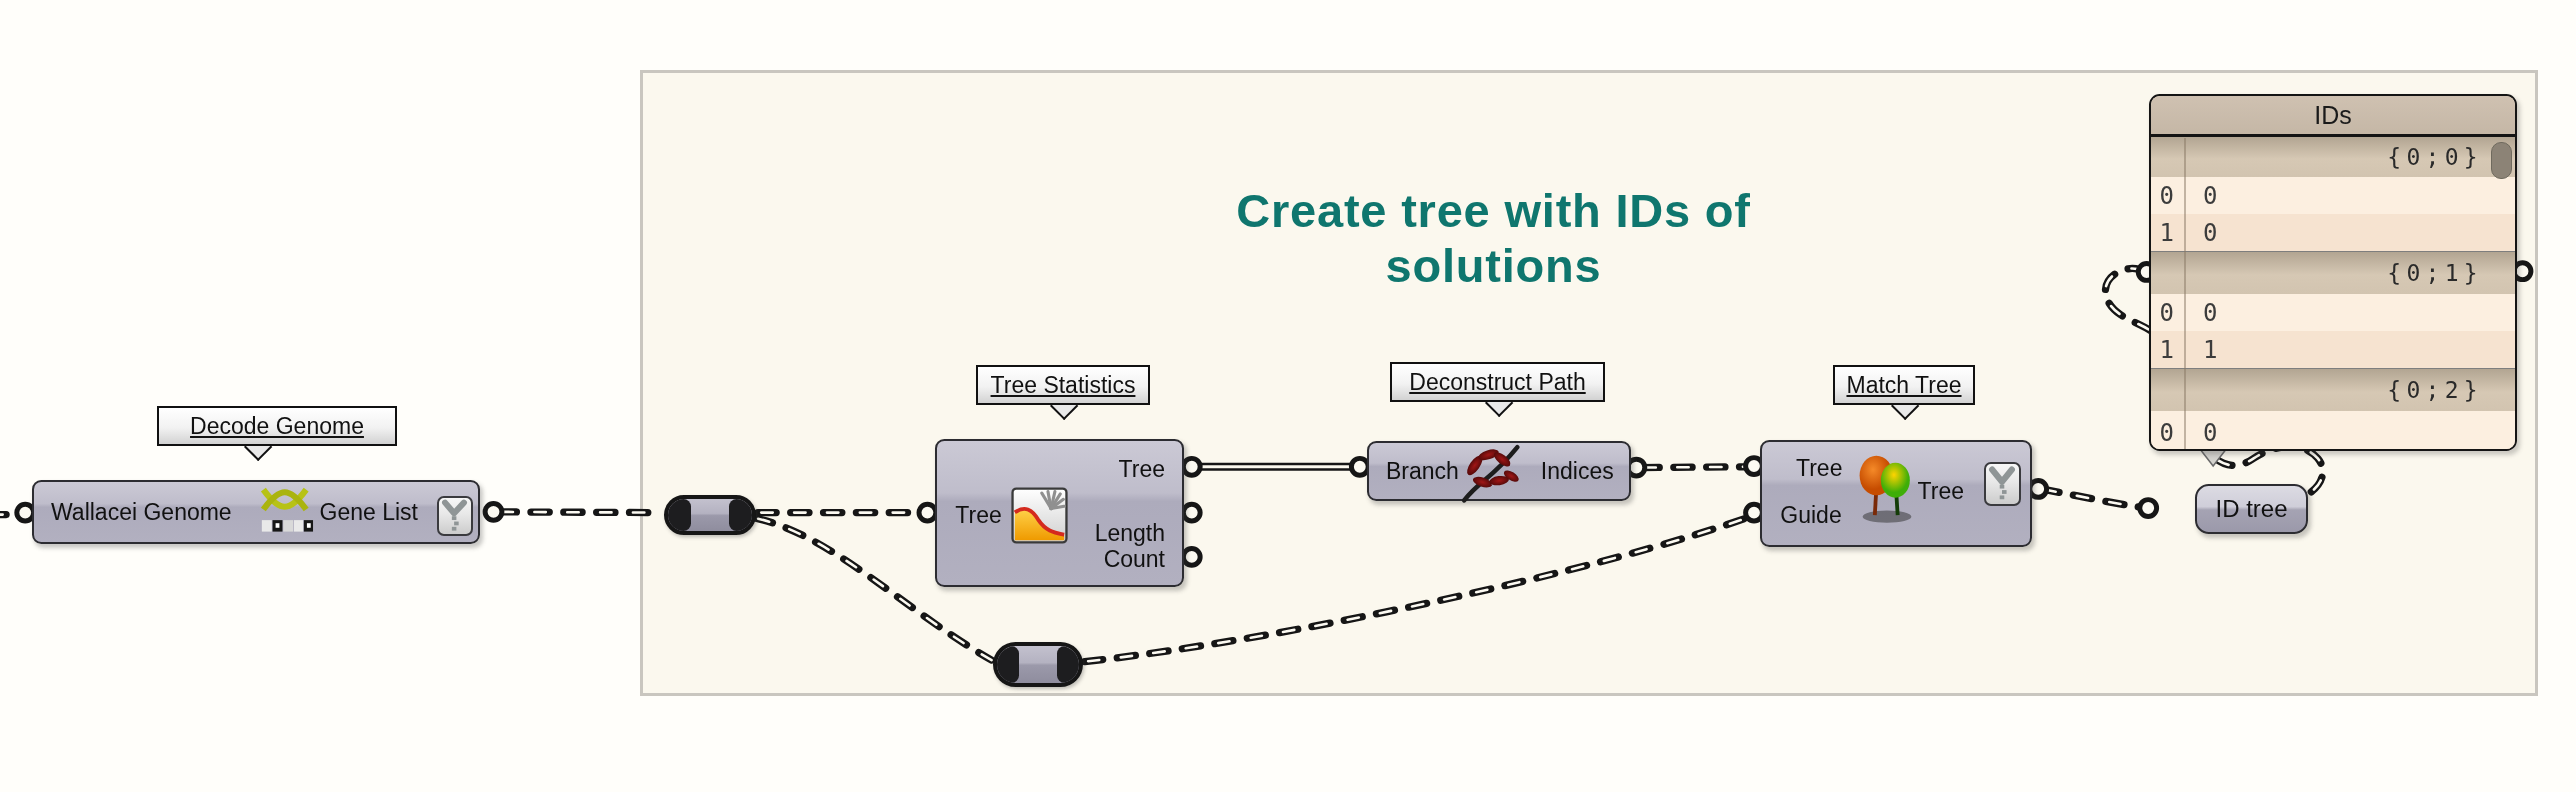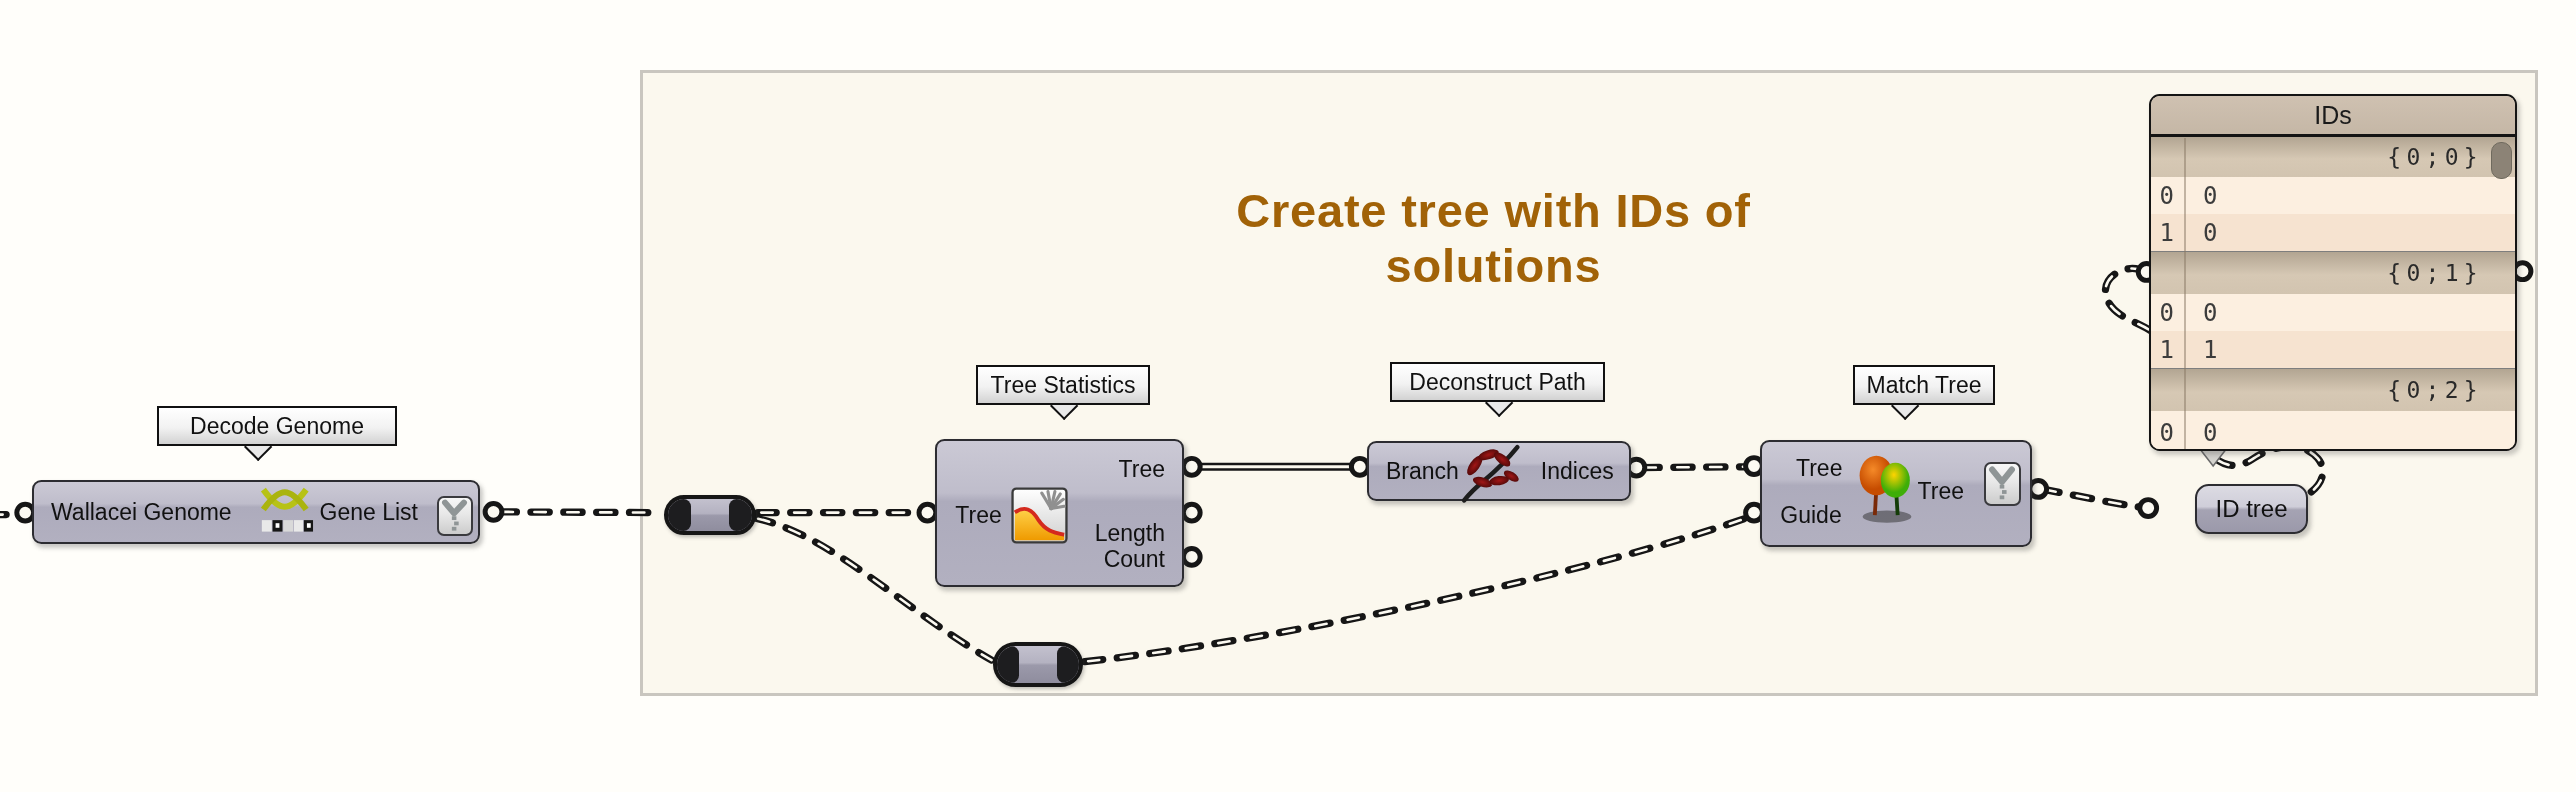--- a/index.html
+++ b/index.html
@@ -2,42 +2,42 @@
 <html style="font-size:12.2px"><head>
 <meta charset="utf-8">
 <style>
   html,body{margin:0;padding:0;background:#fffef9;}
   #canvas{position:relative;width:2576px;height:793px;background:#fffefa;overflow:hidden;
           font-family:"Liberation Sans",sans-serif;}
   
   .group{position:absolute;left:640px;top:70px;width:1898px;height:626px;
          background:#fbf8ee;border:3.1px solid #c9c6bf;box-sizing:border-box;}
   .group-title{position:absolute;left:1146px;top:183px;width:695px;text-align:center;
-         font-size:47px;font-weight:bold;color:#a16207;letter-spacing:0.8px;}
+         font-size:47px;font-weight:bold;color:#0f766e;letter-spacing:0.8px;}
   
   svg.wires{position:absolute;left:0;top:0;z-index:2;}
   .wo{fill:none;stroke:#161616;stroke-width:9.5;stroke-dasharray:24 19;stroke-linecap:round;}
   .wi{fill:none;stroke:#fcfaf2;stroke-width:3.4;stroke-dasharray:15 28;stroke-dashoffset:-4.5;stroke-linecap:round;}
   .so{fill:none;stroke:#161616;stroke-width:10.5;}
   .si{fill:none;stroke:#fbf8ee;stroke-width:3.8;}
   .ring{fill:#fcfaf2;stroke:#161616;stroke-width:6.5;}
   
   .comp{position:absolute;box-sizing:border-box;z-index:3;
         border:2.7px solid #2c2c31;border-radius:9.2px;
         background:linear-gradient(180deg,#cbc9d5 0%,#bfbdcb 36%,#adabbc 42%,#b2b0c0 100%);
         box-shadow:2.3px 3.1px 4.6px rgba(60,60,60,.28);}
   .plabel{position:absolute;font-size:23px;color:#111;transform:translateY(-50%);white-space:nowrap;}
   .icon{position:absolute;}
   .zipbtn{position:absolute;box-sizing:border-box;border:2.3px solid #3a3a3e;border-radius:6.9px;
         background:linear-gradient(180deg,#f7f7f7 0%,#e8e8e8 45%,#cccccc 100%);}
   
   .tip{position:absolute;box-sizing:border-box;z-index:3;border:2.3px solid #111;
        background:linear-gradient(180deg,#ffffff 0%,#f2f2f2 55%,#d2d2d2 100%);
        display:flex;align-items:center;justify-content:center;
-       font-size:23px;color:#111;white-space:nowrap;}
+       font-size:23px;color:#111;white-space:nowrap;text-decoration:underline;}
   .tip-arrow{position:absolute;width:18.3px;height:18.3px;background:#e9e9e9;z-index:2;
        border-right:2.7px solid #111;border-bottom:2.7px solid #111;transform:rotate(45deg);}
   
   .relay{position:absolute;box-sizing:border-box;z-index:3;border:4.2px solid #161616;border-radius:23px;
        background:linear-gradient(180deg,#c3c1ce 0%,#b4b2c1 45%,#9b99aa 52%,#8f8d9e 100%);
        box-shadow:1.5px 2.3px 3.8px rgba(60,60,60,.3);overflow:hidden;}
   .relay .cap{position:absolute;top:0;bottom:0;width:27%;background:#1d1d1f;}
   .relay .capL{left:0;border-radius:0 7.6px 7.6px 0;}
   .relay .capR{right:0;border-radius:7.6px 0 0 7.6px;}
   
@@ -234,21 +234,21 @@
           <ellipse cx="62" cy="32" rx="13" ry="6" transform="rotate(38 62 32)"></ellipse>
           <ellipse cx="36" cy="62" rx="13" ry="6" transform="rotate(18 36 62)"></ellipse>
           <ellipse cx="58" cy="60" rx="13" ry="6" transform="rotate(-8 58 60)"></ellipse>
           <ellipse cx="74" cy="54" rx="11" ry="5.5" transform="rotate(32 74 54)"></ellipse>
         </g>
       </svg>
     </span>
     <span class="plabel" style="right:15.3px;top:50%;">Indices</span>
   </div>
 
-  <div class="tip" style="left:1833px;top:365px;width:142px;height:40px;margin-left:20px;">
+  <div class="tip" style="left:1833px;top:365px;width:142px;height:40px;">
     <span>Match Tree</span>
   </div>
   <div class="tip-arrow" style="left:1895px;top:396px;"></div>
 
   <div class="comp" style="left:1760px;top:440px;width:272px;height:107px;">
     <span class="plabel" style="left:34px;top:26px;">Tree</span>
     <span class="plabel" style="left:18.3px;top:73px;">Guide</span>
     <span class="icon" style="left:90px;top:9.2px;">
       <svg width="70" height="75" viewBox="0 0 92 98">
         <defs>

